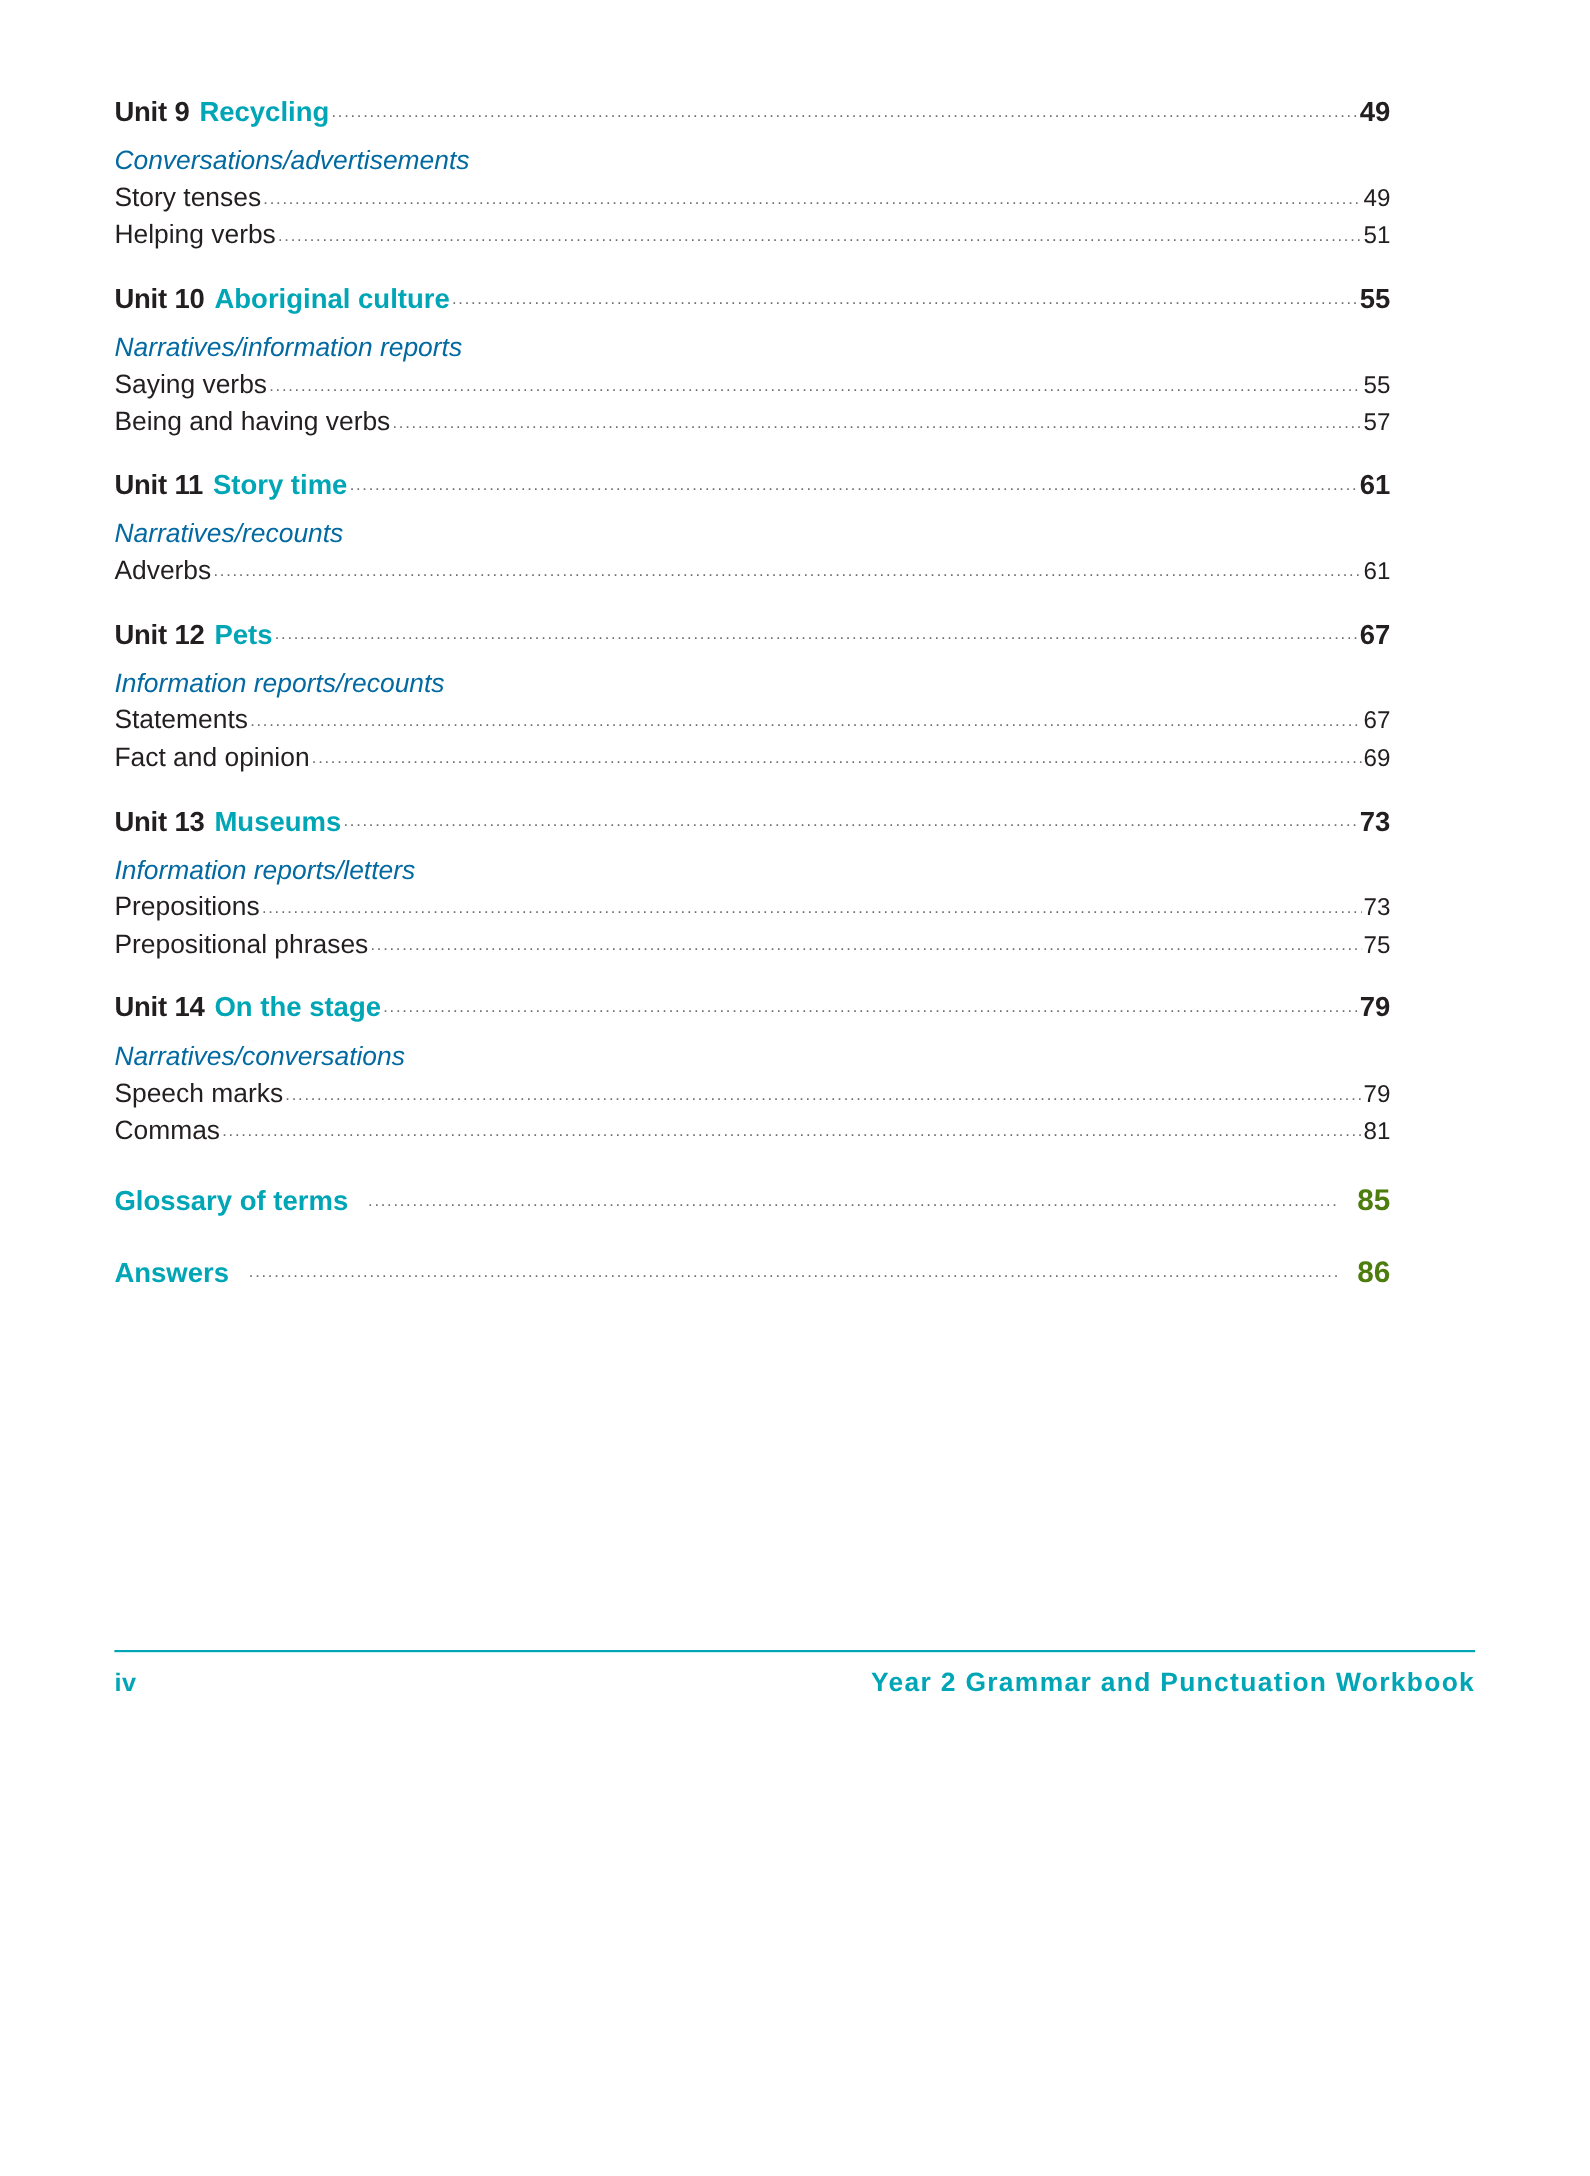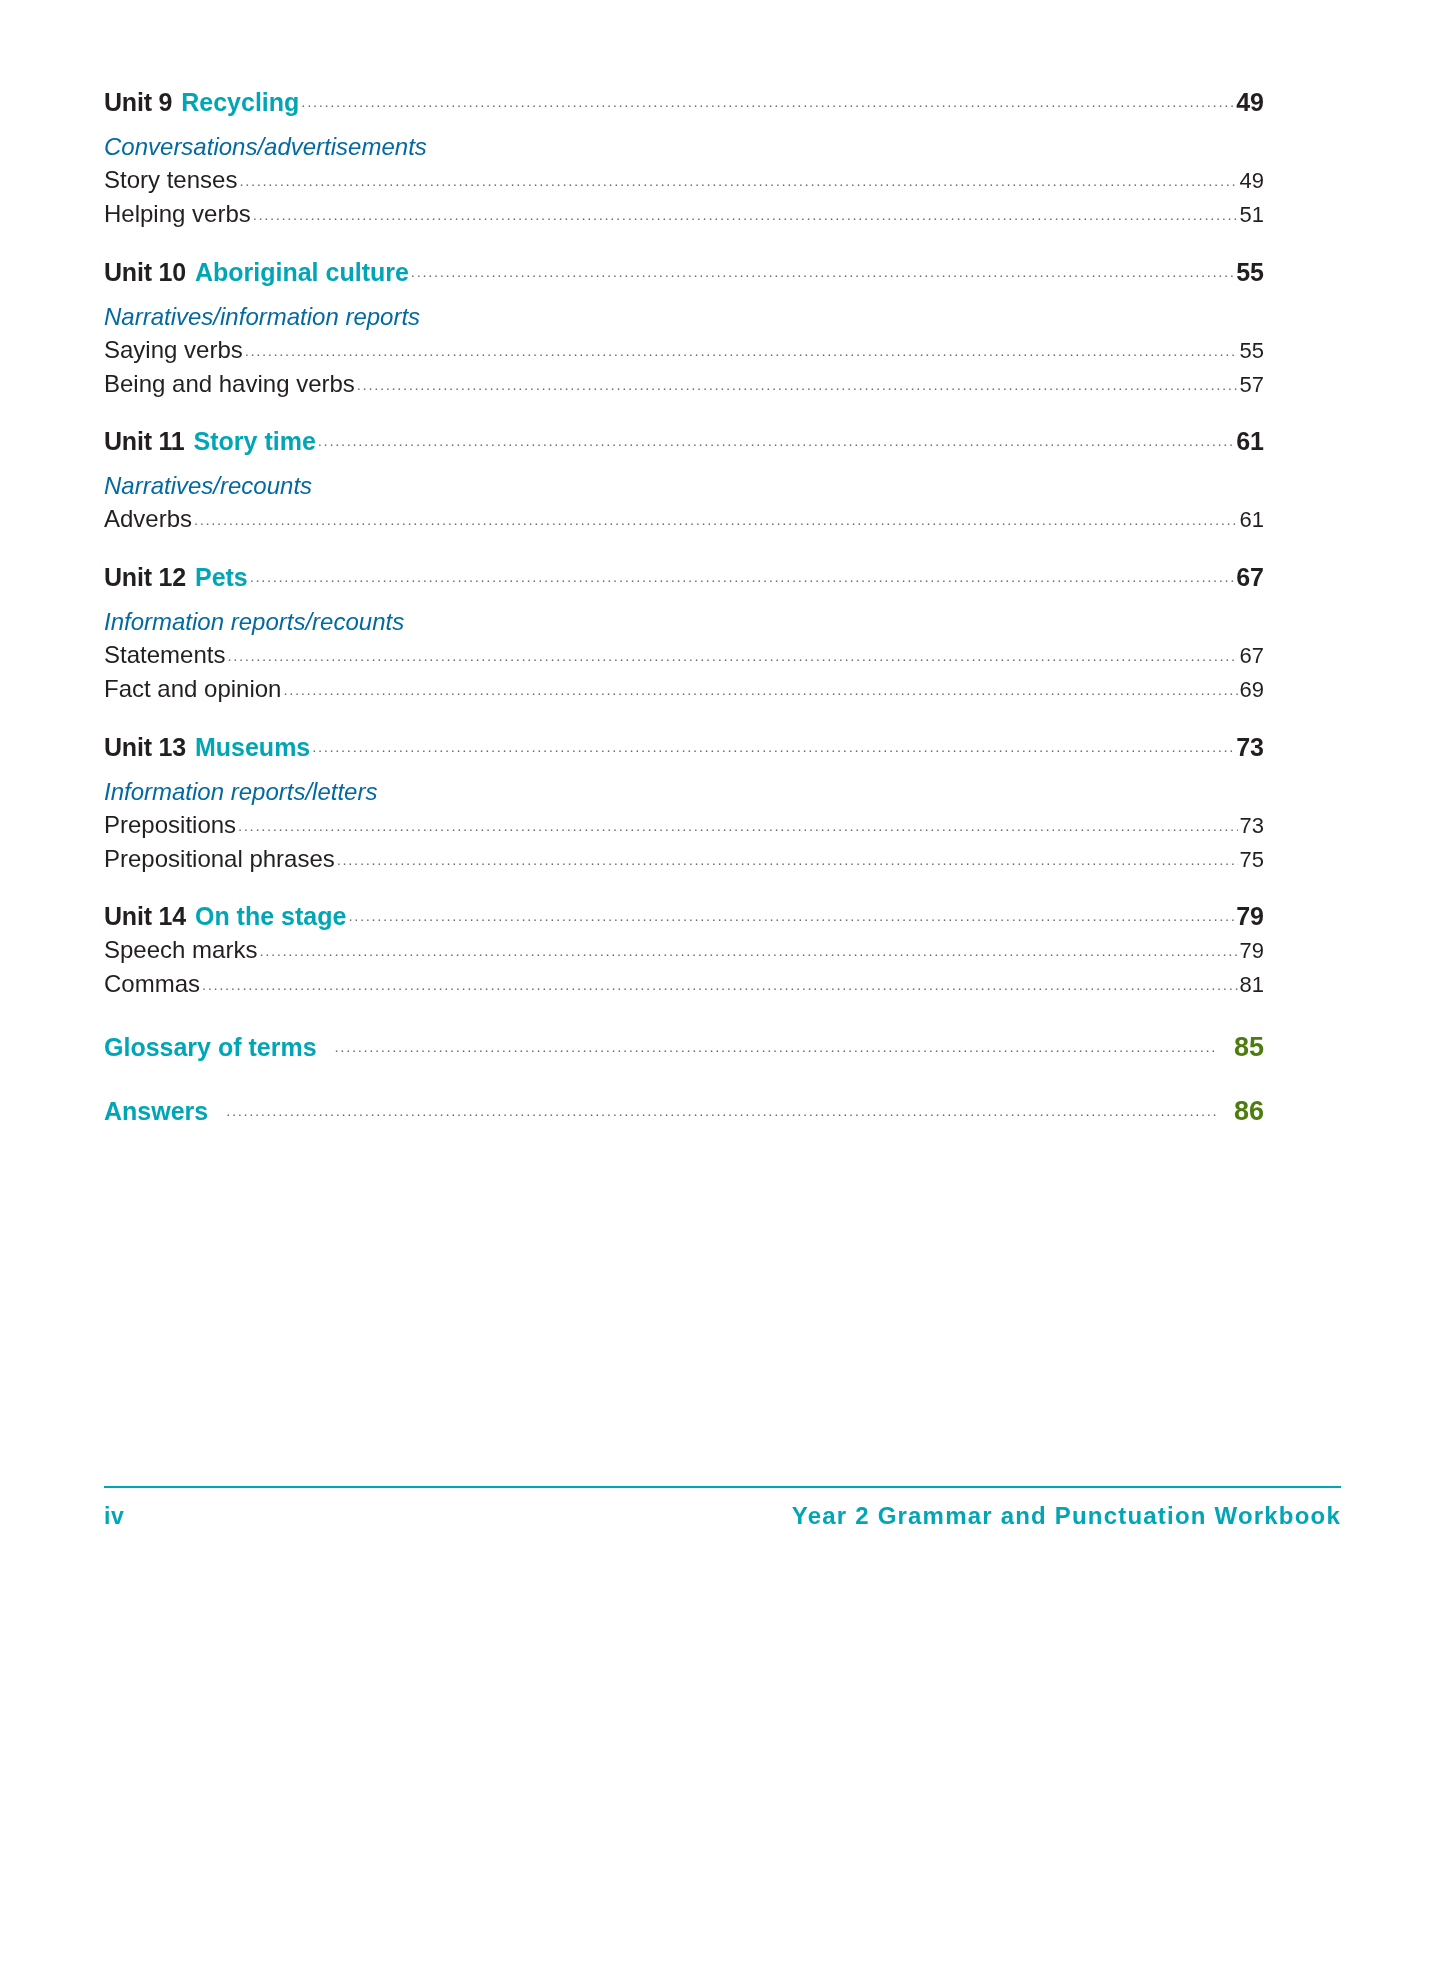--- a/index.html
+++ b/index.html
@@ -121,21 +121,21 @@
   }
   .back-row .dots {
     top: -4px;
   }
 
   
   .footer {
     position: absolute;
     left: 104px;
     right: 104px;
-    bottom: 84px;
+    bottom: 70px;
     width: 1237px;
   }
   .footer-rule {
     height: 2px;
     background: #00a6b6;
     width: 100%;
   }
   .footer-inner {
     display: flex;
     align-items: baseline;
@@ -263,20 +263,21 @@
     </div>
 
     <div class="unit-block">
       <div class="row unit-row">
         <span class="label">
           <span class="unit-num">Unit 14</span><span class="unit-title">On the stage</span>
         </span>
         <span class="dots">...........................................................................................................................................................................................................................................................................</span>
         <span class="pageno">79</span>
       </div>
+      <div class="genre">Narratives/conversations</div>
       <div class="row topic-row">
         <span class="label">Speech marks</span>
         <span class="dots">...........................................................................................................................................................................................................................................................................</span>
         <span class="pageno">79</span>
       </div>
       <div class="row topic-row">
         <span class="label">Commas</span>
         <span class="dots">...........................................................................................................................................................................................................................................................................</span>
         <span class="pageno">81</span>
       </div>

